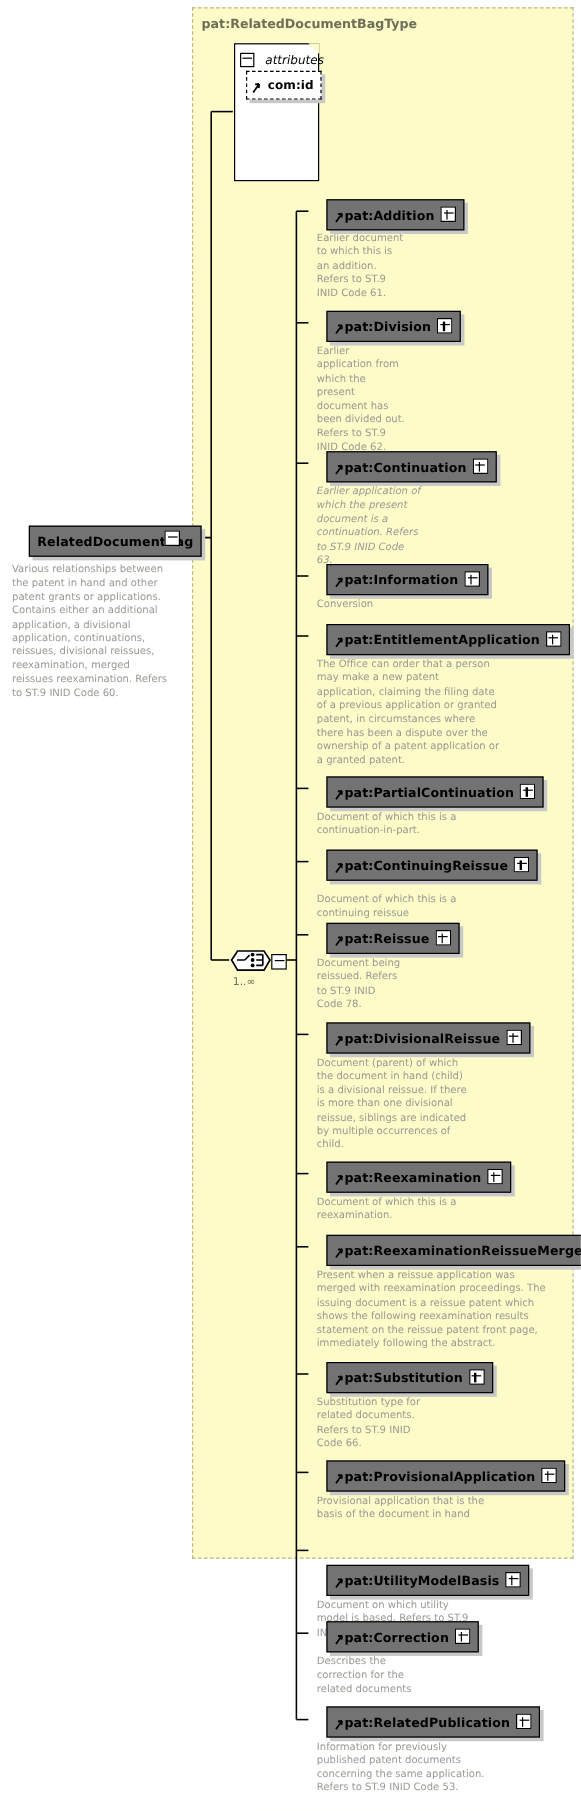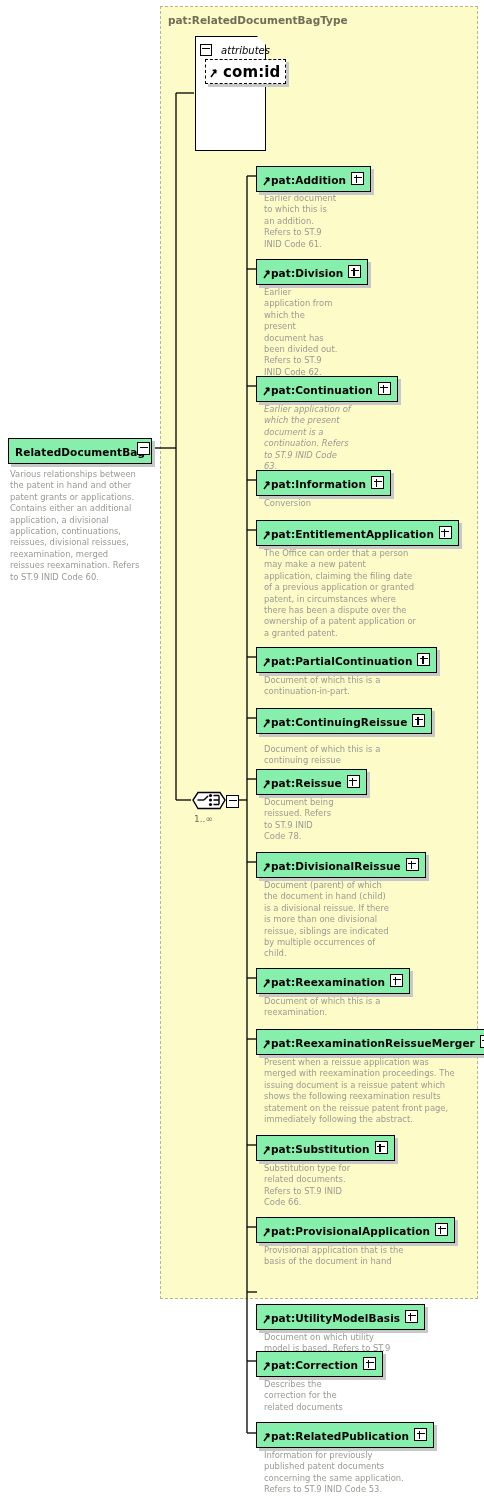--- a/index.html
+++ b/index.html
@@ -18,26 +18,27 @@
   
   #root-node {
     position: absolute;
     left: 8px;
     top: 438px;
     width: 140px;
   }
   .node-box {
     position: relative;
     display: inline-block;
-    background: #86efac;
+    background: #737373;
     border: 1.6px solid #000000;
     padding: 2px 6px 3px 6px;
     box-sizing: border-box;
     white-space: nowrap;
     box-shadow: 3px 3px 0 0 #c8c8c8;
+    margin-left: 16px;
   }
   .node-label {
     font-size: 10.5px;
     font-weight: bold;
     color: #000000;
     letter-spacing: 0.1px;
     display: inline-block;
     vertical-align: middle;
   }
   .node-arrow {
@@ -172,21 +173,21 @@
   #attr-comid {
     position: absolute;
     left: 9px; top: 22px;
     background: #ffffff;
     border: 1.4px dashed #000000;
     padding: 1px 5px 2px 4px;
     box-sizing: border-box;
     white-space: nowrap;
     box-shadow: 3px 3px 0 0 #c8c8c8;
   }
-  #attr-comid .node-label { font-size: 15px; }
+  #attr-comid .node-label { font-size: 10px; }
   #attr-desc {
     position: absolute;
     left: 11px; top: 45px;
     width: 56px;
   }
 
   
   #choice-symbol {
     position: absolute;
     left: 191px;

